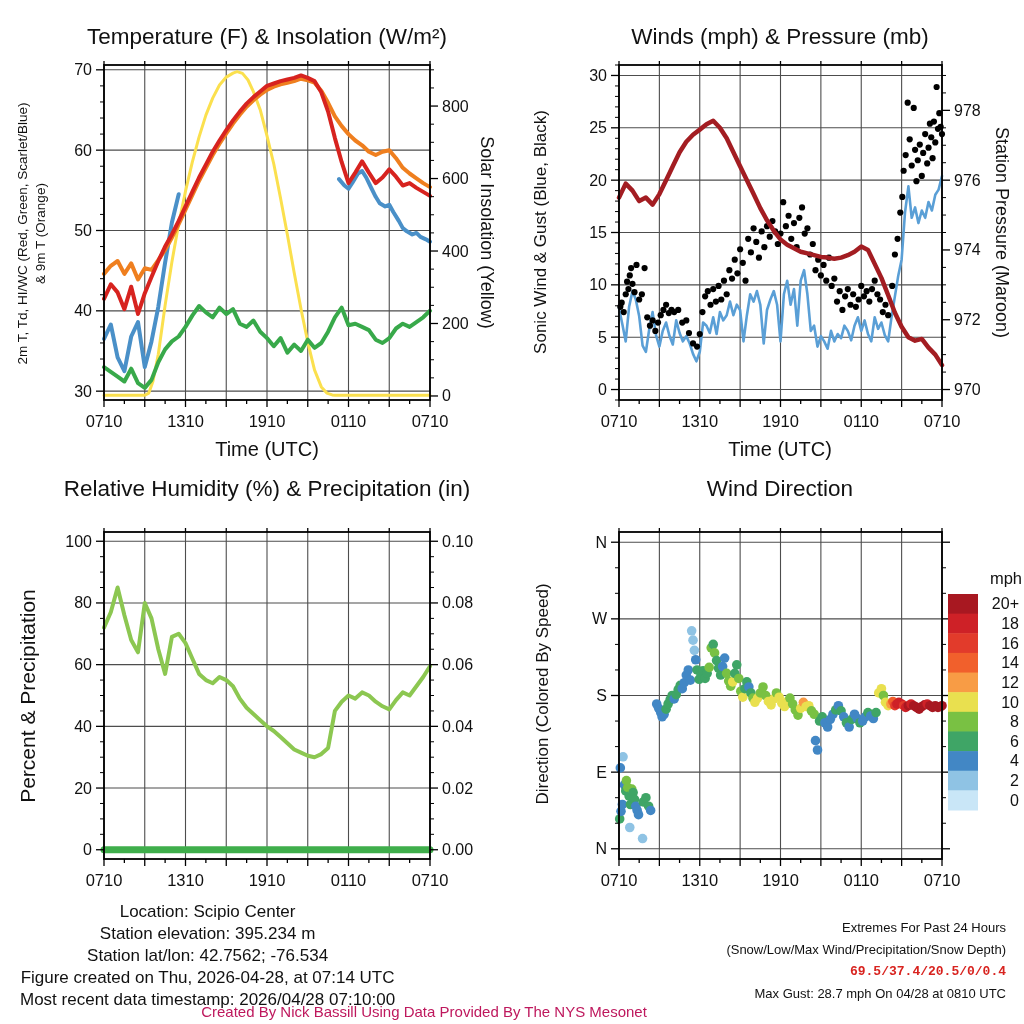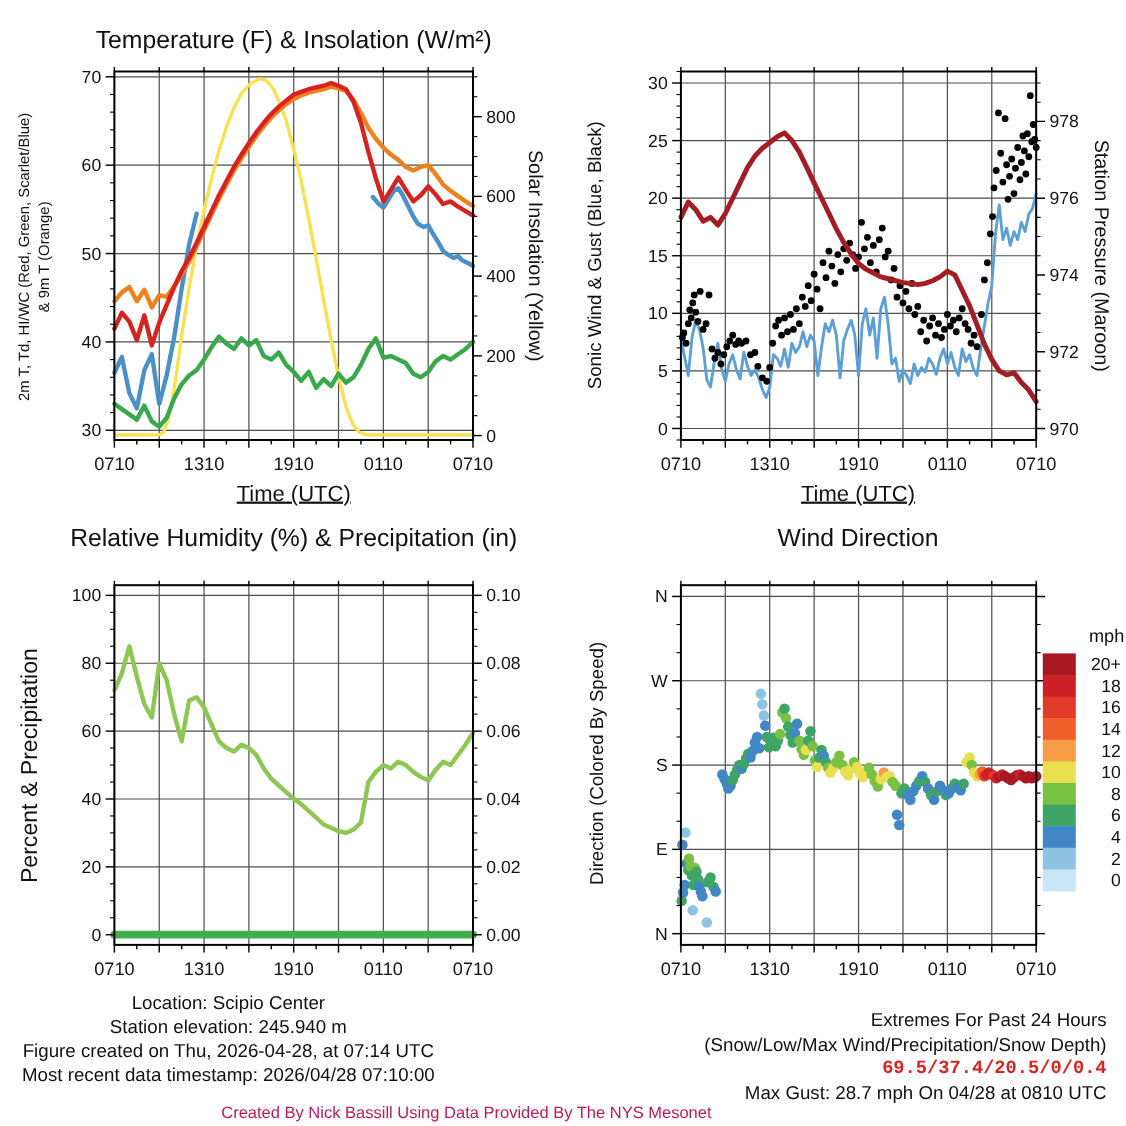--- a/index.html
+++ b/index.html
@@ -1,34 +1,35 @@
 <!DOCTYPE html>
 <html><head>
 <meta charset="utf-8">
 <style>
   html,body{margin:0;padding:0;background:#fff;}
   .figure{position:relative;width:1024px;height:1024px;background:#fff;
           font-family:"Liberation Sans",sans-serif;color:#111;overflow:hidden;}
   svg.plot{position:absolute;overflow:visible;}
   svg text{font-family:"Liberation Sans",sans-serif;fill:#111;}
   .ct{position:absolute;width:440px;text-align:center;font-size:22.5px;white-space:nowrap;}
-  .xl{position:absolute;width:300px;text-align:center;font-size:20px;text-decoration:underline;}
+  .xl{position:absolute;width:300px;text-align:center;font-size:20px;}
   .rl{position:absolute;width:400px;text-align:center;white-space:nowrap;transform:rotate(-90deg);}
   .rr{position:absolute;width:400px;text-align:center;white-space:nowrap;transform:rotate(90deg);}
   .f-left{position:absolute;left:20px;top:901px;font-size:17px;line-height:22px;text-align:center;}
-  .f-right{position:absolute;right:18px;top:917px;font-size:17px;line-height:22px;text-align:right;}
+  .f-right{position:absolute;right:18px;top:917px;font-size:13px;line-height:22px;text-align:right;}
   .extremes{color:#d8231f;font-weight:bold;font-family:Liberation Mono, monospace;}
   .credit{position:absolute;left:0;top:1003px;width:848px;text-align:center;font-size:15px;color:#be185d;}
 </style>
 </head>
 <body>
 
 <div class="figure">
 
   <div class="ct" style="left:47px;top:24px;">Temperature (F) &amp; Insolation (W/m²)</div>
+  <div class="ct" style="left:560px;top:24px;">Winds (mph) &amp; Pressure (mb)</div>
   <div class="ct" style="left:560px;top:476px;">Wind Direction</div>
   <div class="ct" style="left:47px;top:476px;">Relative Humidity (%) &amp; Precipitation (in)</div>
 
   <div class="rl" style="left:-178px;top:226px;font-size:13.5px;">2m T, Td, HI/WC (Red, Green, Scarlet/Blue)</div>
   <div class="rl" style="left:-160px;top:226px;font-size:13.5px;">&amp; 9m T (Orange)</div>
   <div class="rr" style="left:286px;top:222px;font-size:18px;">Solar Insolation (Yellow)</div>
   <div class="rl" style="left:341px;top:222px;font-size:17px;">Sonic Wind &amp; Gust (Blue, Black)</div>
   <div class="rr" style="left:801px;top:222px;font-size:18px;">Station Pressure (Maroon)</div>
   <div class="rl" style="left:-172px;top:684px;font-size:21px;">Percent &amp; Precipitation</div>
   <div class="rl" style="left:343px;top:684px;font-size:17px;">Direction (Colored By Speed)</div>
@@ -738,21 +739,22 @@
       <rect x="436" y="281.0909090909091" width="30" height="20.136363636363637" fill="#4287c5"></rect>
       <text x="507" y="296.40909090909093" text-anchor="end" font-size="16">4</text>
       <rect x="436" y="300.72727272727275" width="30" height="20.136363636363637" fill="#8fc3e4"></rect>
       <text x="507" y="316.04545454545456" text-anchor="end" font-size="16">2</text>
       <rect x="436" y="320.3636363636364" width="30" height="20.136363636363637" fill="#c9e6f7"></rect>
       <text x="507" y="335.6818181818182" text-anchor="end" font-size="16">0</text>
     </svg>
 
   <div class="f-left">
     <div>Location: Scipio Center</div>
-    <div>Station elevation: 245.940 m</div>
+    <div>Station elevation: 395.234 m</div>
+    <div>Station lat/lon: 42.7562; -76.534</div>
     <div>Figure created on Thu, 2026-04-28, at 07:14 UTC</div>
     <div>Most recent data timestamp: 2026/04/28 07:10:00</div>
   </div>
   <div class="f-right">
     <div>Extremes For Past 24 Hours</div>
     <div>(Snow/Low/Max Wind/Precipitation/Snow Depth)</div>
     <div class="extremes">69.5/37.4/20.5/0/0.4</div>
     <div>Max Gust: 28.7 mph On 04/28 at 0810 UTC</div>
   </div>
   <div class="credit">Created By Nick Bassill Using Data Provided By The NYS Mesonet</div>

